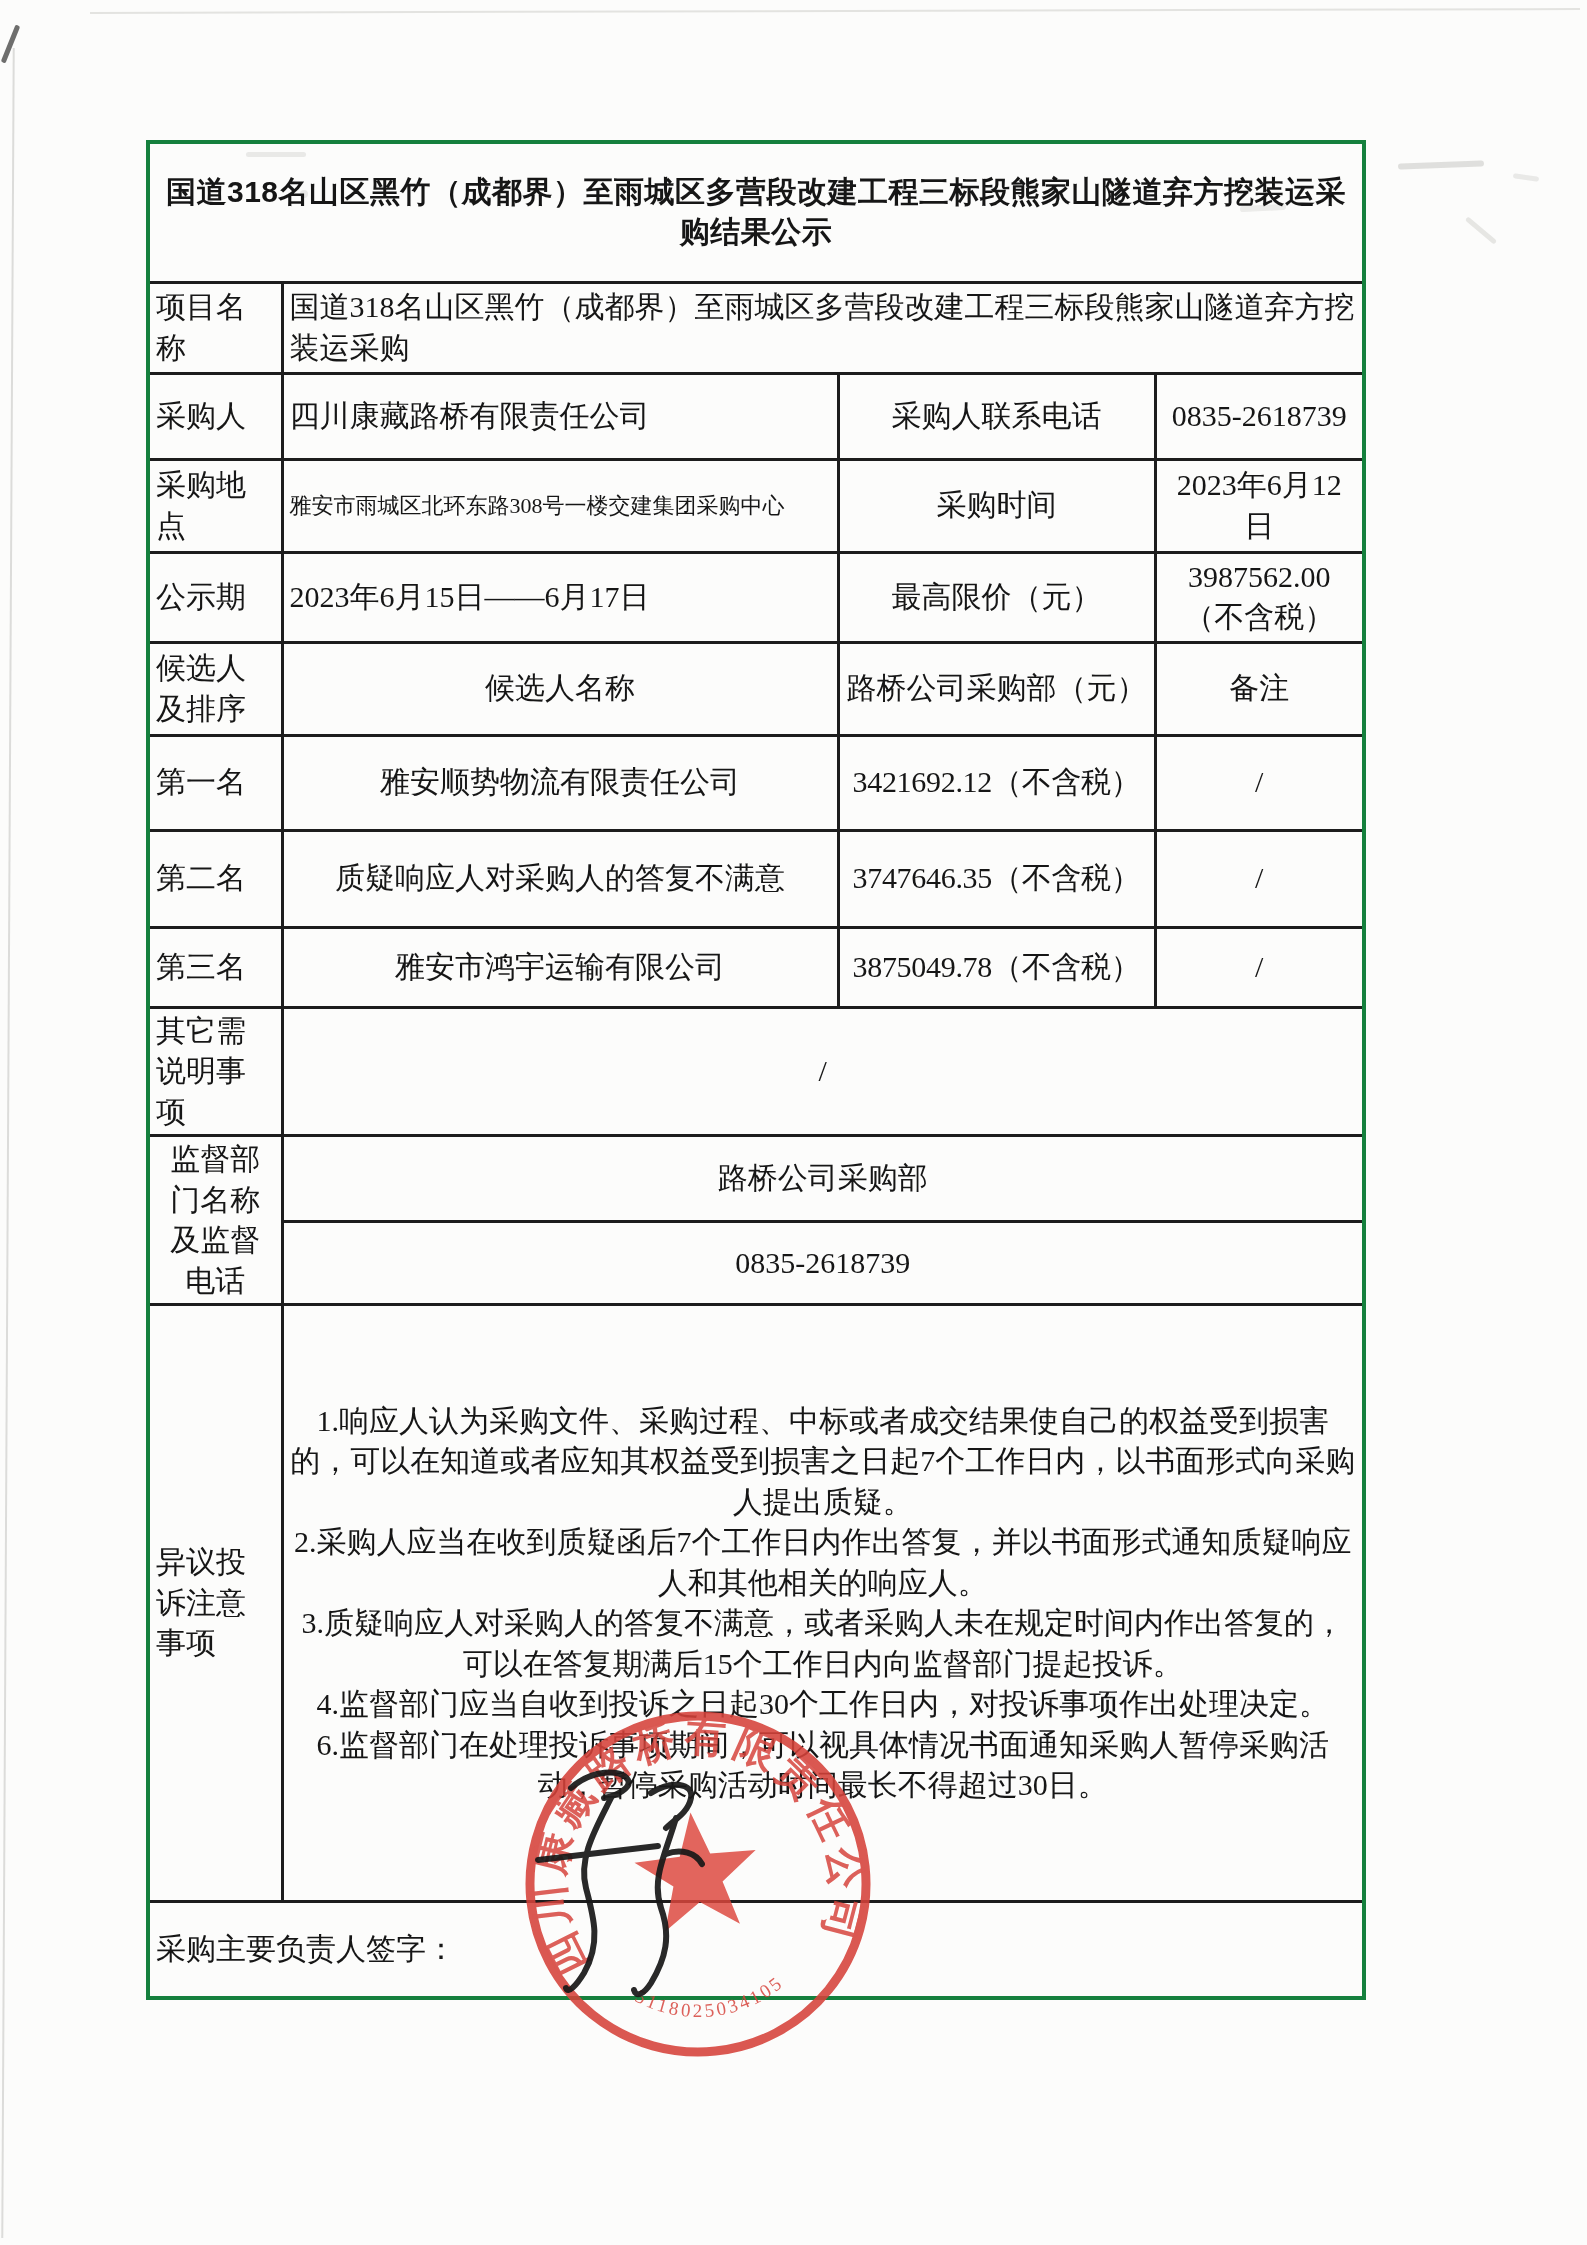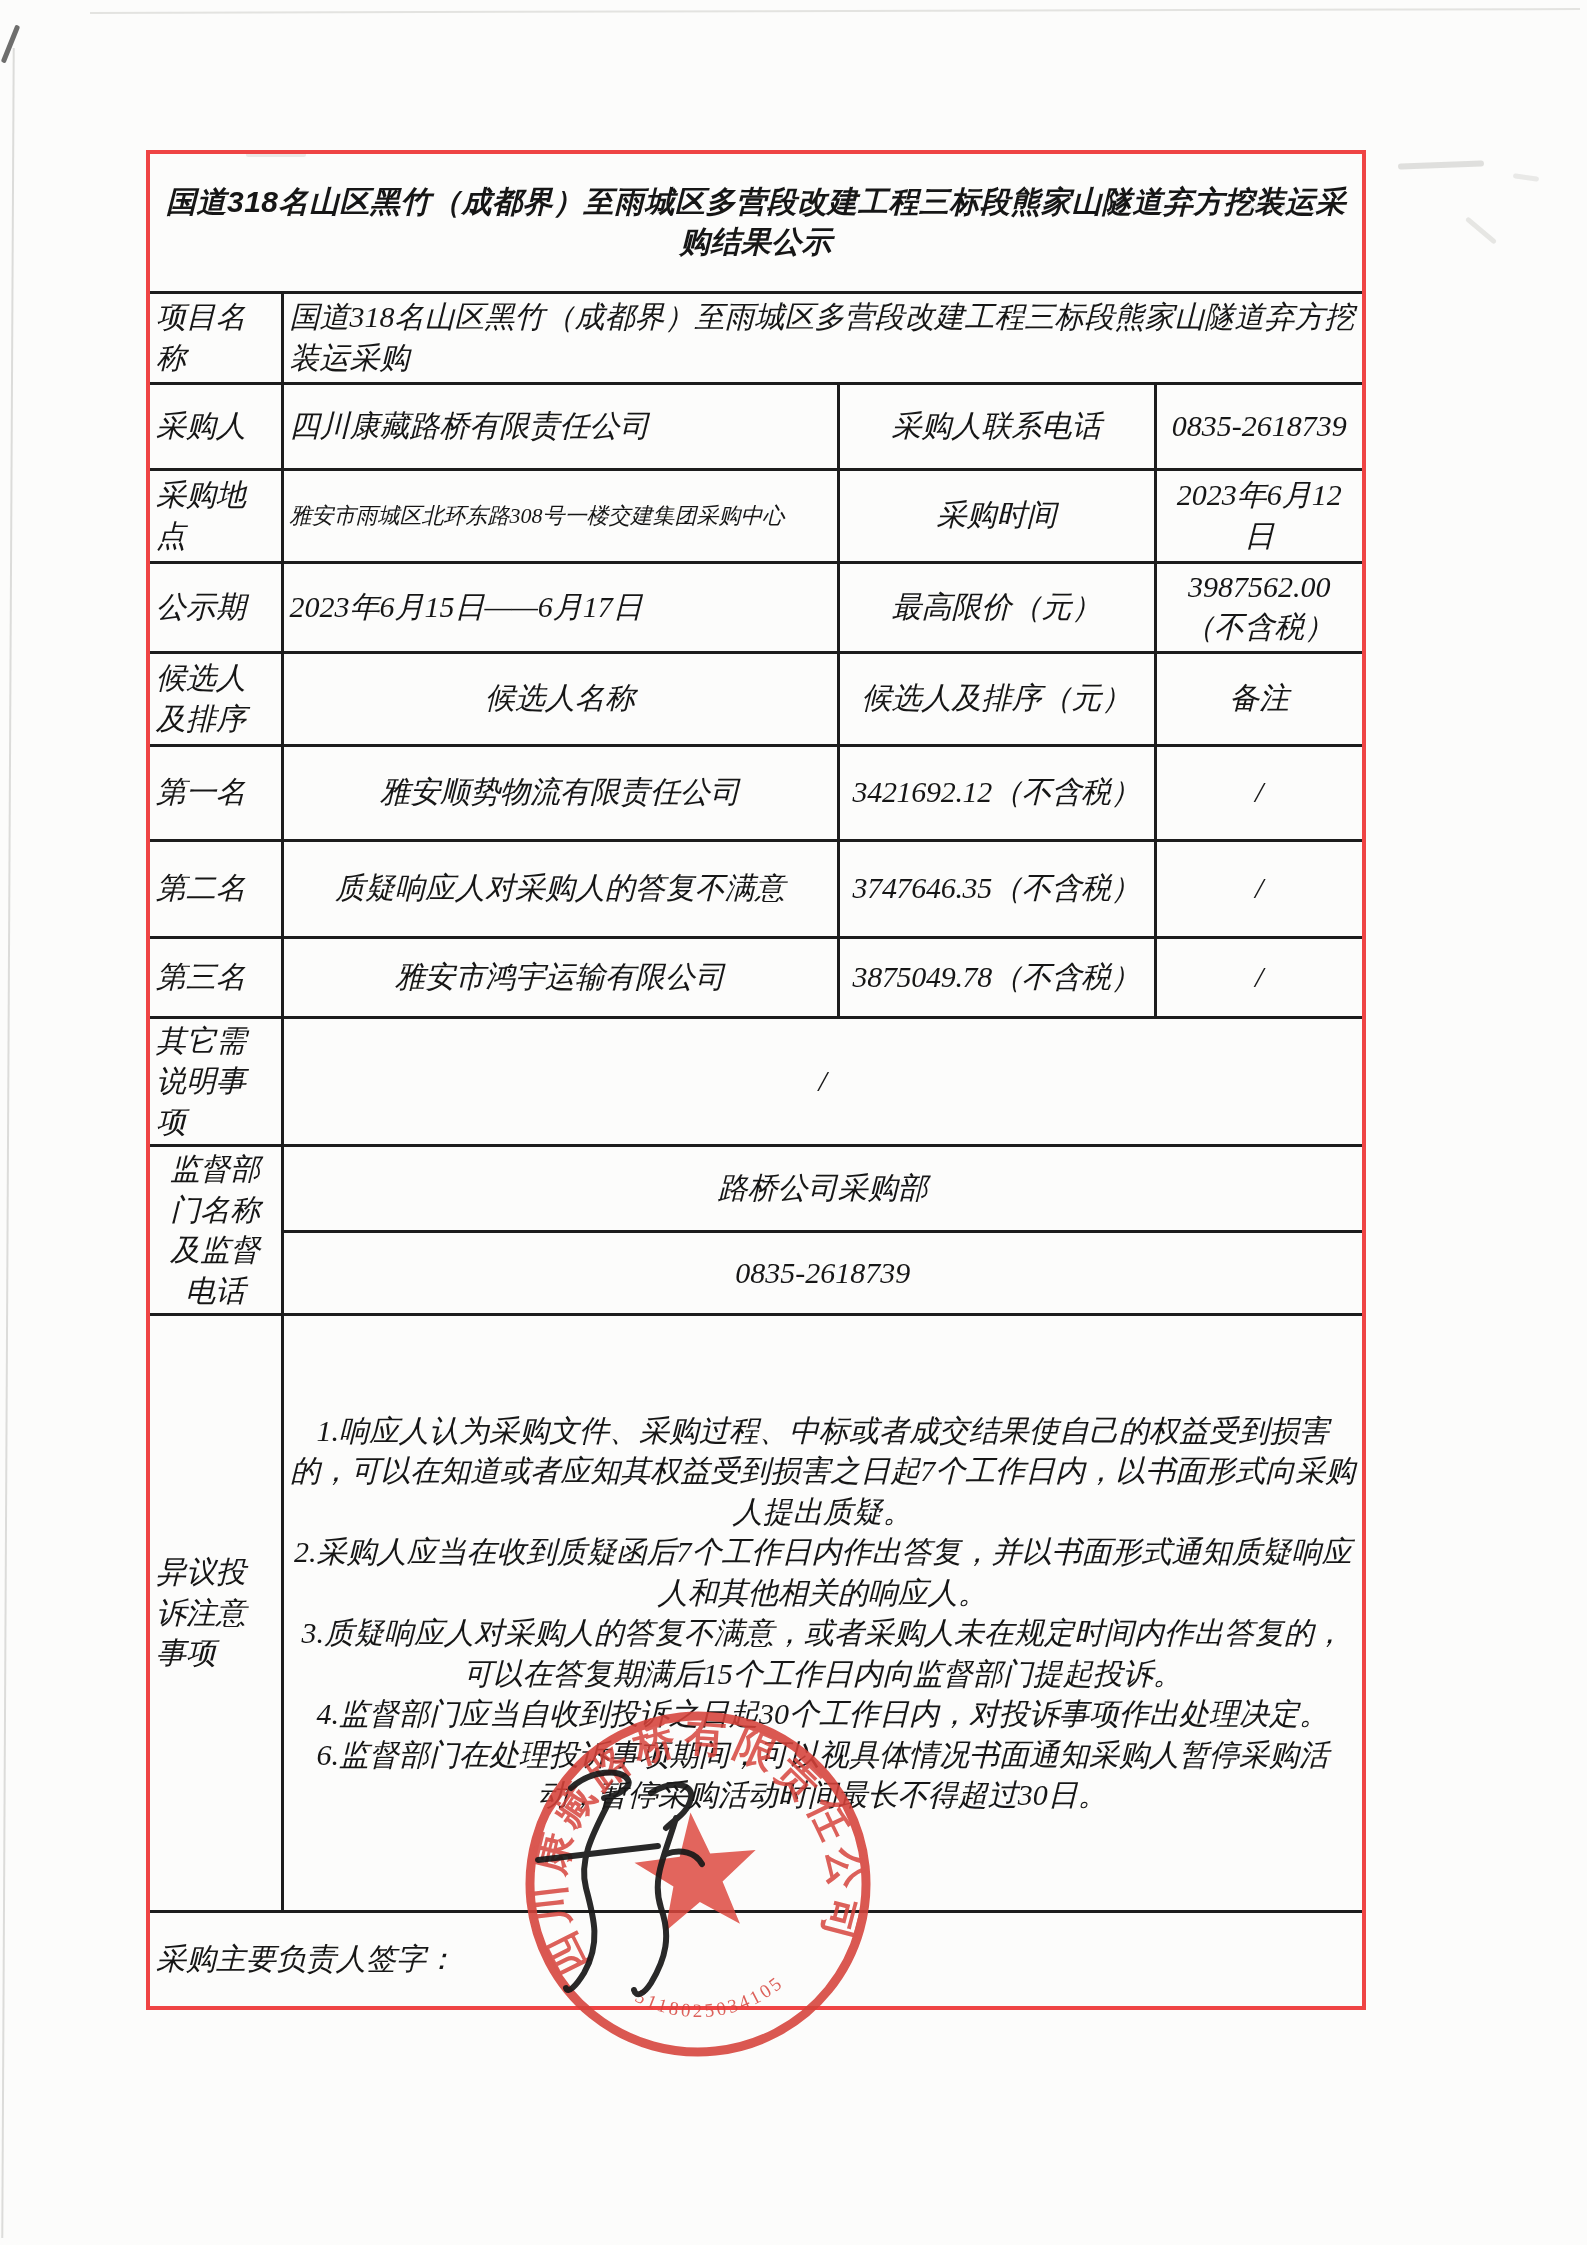--- a/index.html
+++ b/index.html
@@ -26,26 +26,25 @@
   }
   .smudge{position:absolute;background:#bdbdb8;opacity:.45;border-radius:3px;}
   .smudge.s1{left:1398px;top:162px;width:86px;height:6px;transform:rotate(-2deg);}
   .smudge.s2{left:1462px;top:228px;width:38px;height:5px;transform:rotate(40deg);opacity:.35;}
   .smudge.s3{left:1513px;top:175px;width:26px;height:5px;transform:rotate(8deg);opacity:.3;}
   .smudge.s4{left:246px;top:152px;width:60px;height:5px;opacity:.3;}
   .smudge.s5{left:300px;top:190px;width:8px;height:8px;border-radius:50%;opacity:.3;}
   .smudge.s6{left:1240px;top:205px;width:46px;height:6px;opacity:.25;transform:rotate(-3deg);}
 
   table.doc{
-    position:absolute;left:146px;top:150px;
+    position:absolute;left:146px;top:140px;
     width:1216px;
     border-collapse:collapse;
     table-layout:fixed;
-    border:4px solid #ef4444;
-    font-style:italic;
+    border:4px solid #15803d;
   }
   table.doc td{
     border:3px solid #1d1d1d;
     vertical-align:middle;
     font-size:30px;
     line-height:1.35;
     padding:2px 6px;
     color:#161616;
     word-break:break-all;
   }
@@ -140,21 +139,21 @@
     <td class="center">最高限价（元）</td>
     <td class="price-limit">
       <div>3987562.00</div>
       <div>（不含税）</div>
     </td>
   </tr>
 
   <tr style="height:93px">
     <td class="lbl">候选人及排序</td>
     <td class="center">候选人名称</td>
-    <td class="center">候选人及排序（元）</td>
+    <td class="center">路桥公司采购部（元）</td>
     <td class="center">备注</td>
   </tr>
 
   <tr style="height:95px">
     <td class="lbl">第一名</td>
     <td class="center">雅安顺势物流有限责任公司</td>
     <td class="price">3421692.12（不含税）</td>
     <td class="slash">/</td>
   </tr>
 

